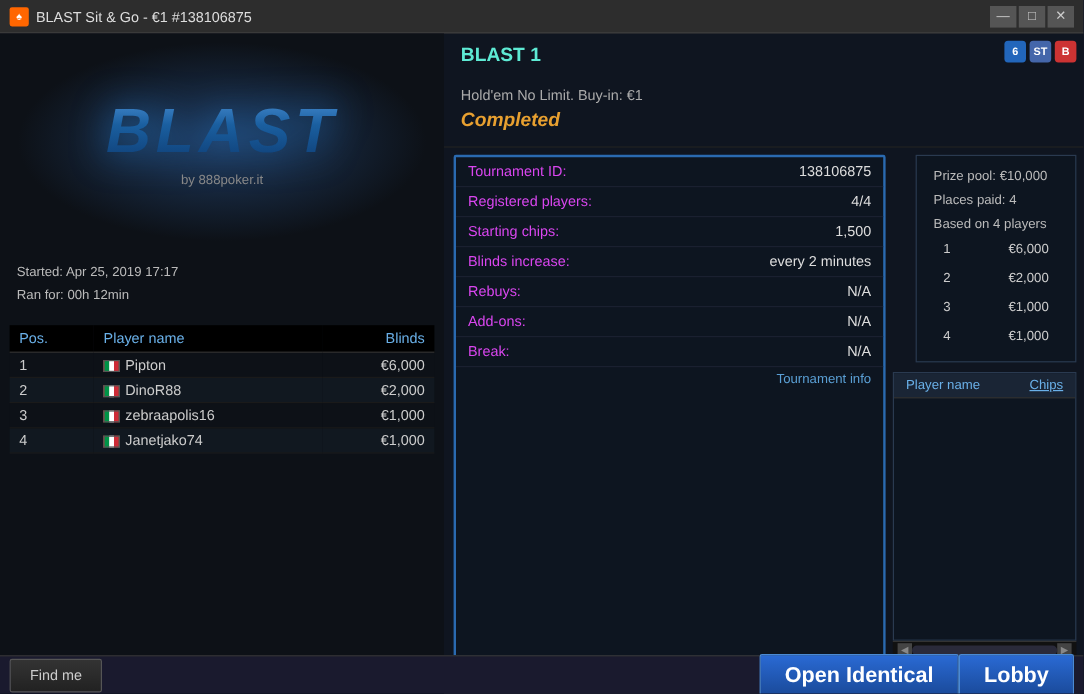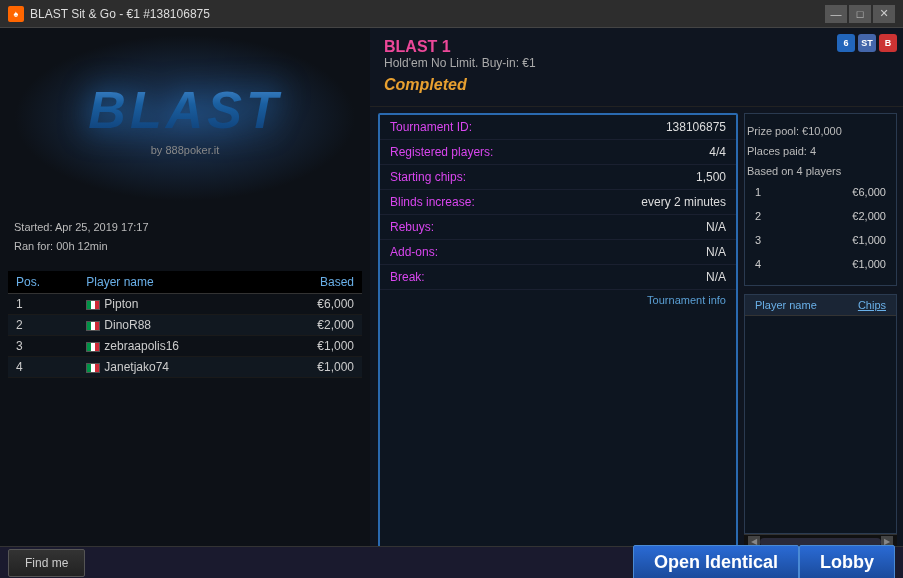--- a/index.html
+++ b/index.html
@@ -161,24 +161,24 @@
       flex-direction: column;
       background: #0f1520;
     }
 
     .right-top {
       padding: 10px 14px 6px;
       border-bottom: 1px solid #222;
     }
 
     .tournament-title {
-      color: #ec4899;
+      color: #5eead4;
       font-size: 16px;
       font-weight: bold;
-      margin-bottom: 0;
+      margin-bottom: 16px;
     }
 
     .tournament-subtitle {
       color: #aaa;
       font-size: 12px;
     }
 
     .status-completed {
       color: #e8a030;
       font-size: 16px;
@@ -226,25 +226,26 @@
     .prize-panel {
       flex: 1;
       margin: 6px 6px 6px 0;
       display: flex;
       flex-direction: column;
     }
 
     .prize-info-box {
       background: #0d1520;
       border: 1px solid #2a3a50;
-      padding: 8px 2px;
+      padding: 8px 14px;
       margin-bottom: 4px;
       font-size: 11px;
       color: #bbb;
       line-height: 1.8;
+      margin-left: 19px;
     }
 
     .prize-table {
       border-collapse: collapse;
       width: 100%;
     }
     .prize-table td {
       padding: 2px 8px;
       color: #ccc;
       font-size: 11px;
@@ -420,21 +421,21 @@
     <div class="left-info">
       <div>Started: Apr 25, 2019 17:17</div>
       <div>Ran for: 00h 12min</div>
     </div>
 
     <table class="results-table">
       <thead>
         <tr>
           <th>Pos.</th>
           <th style="color:#6ab0e8">Player name</th>
-          <th class="right">Based</th>
+          <th class="right">Blinds</th>
         </tr>
       </thead>
       <tbody>
         <tr>
           <td>1</td>
           <td><span class="flag-it"></span>Pipton</td>
           <td class="right">€6,000</td>
         </tr>
         <tr>
           <td>2</td>

